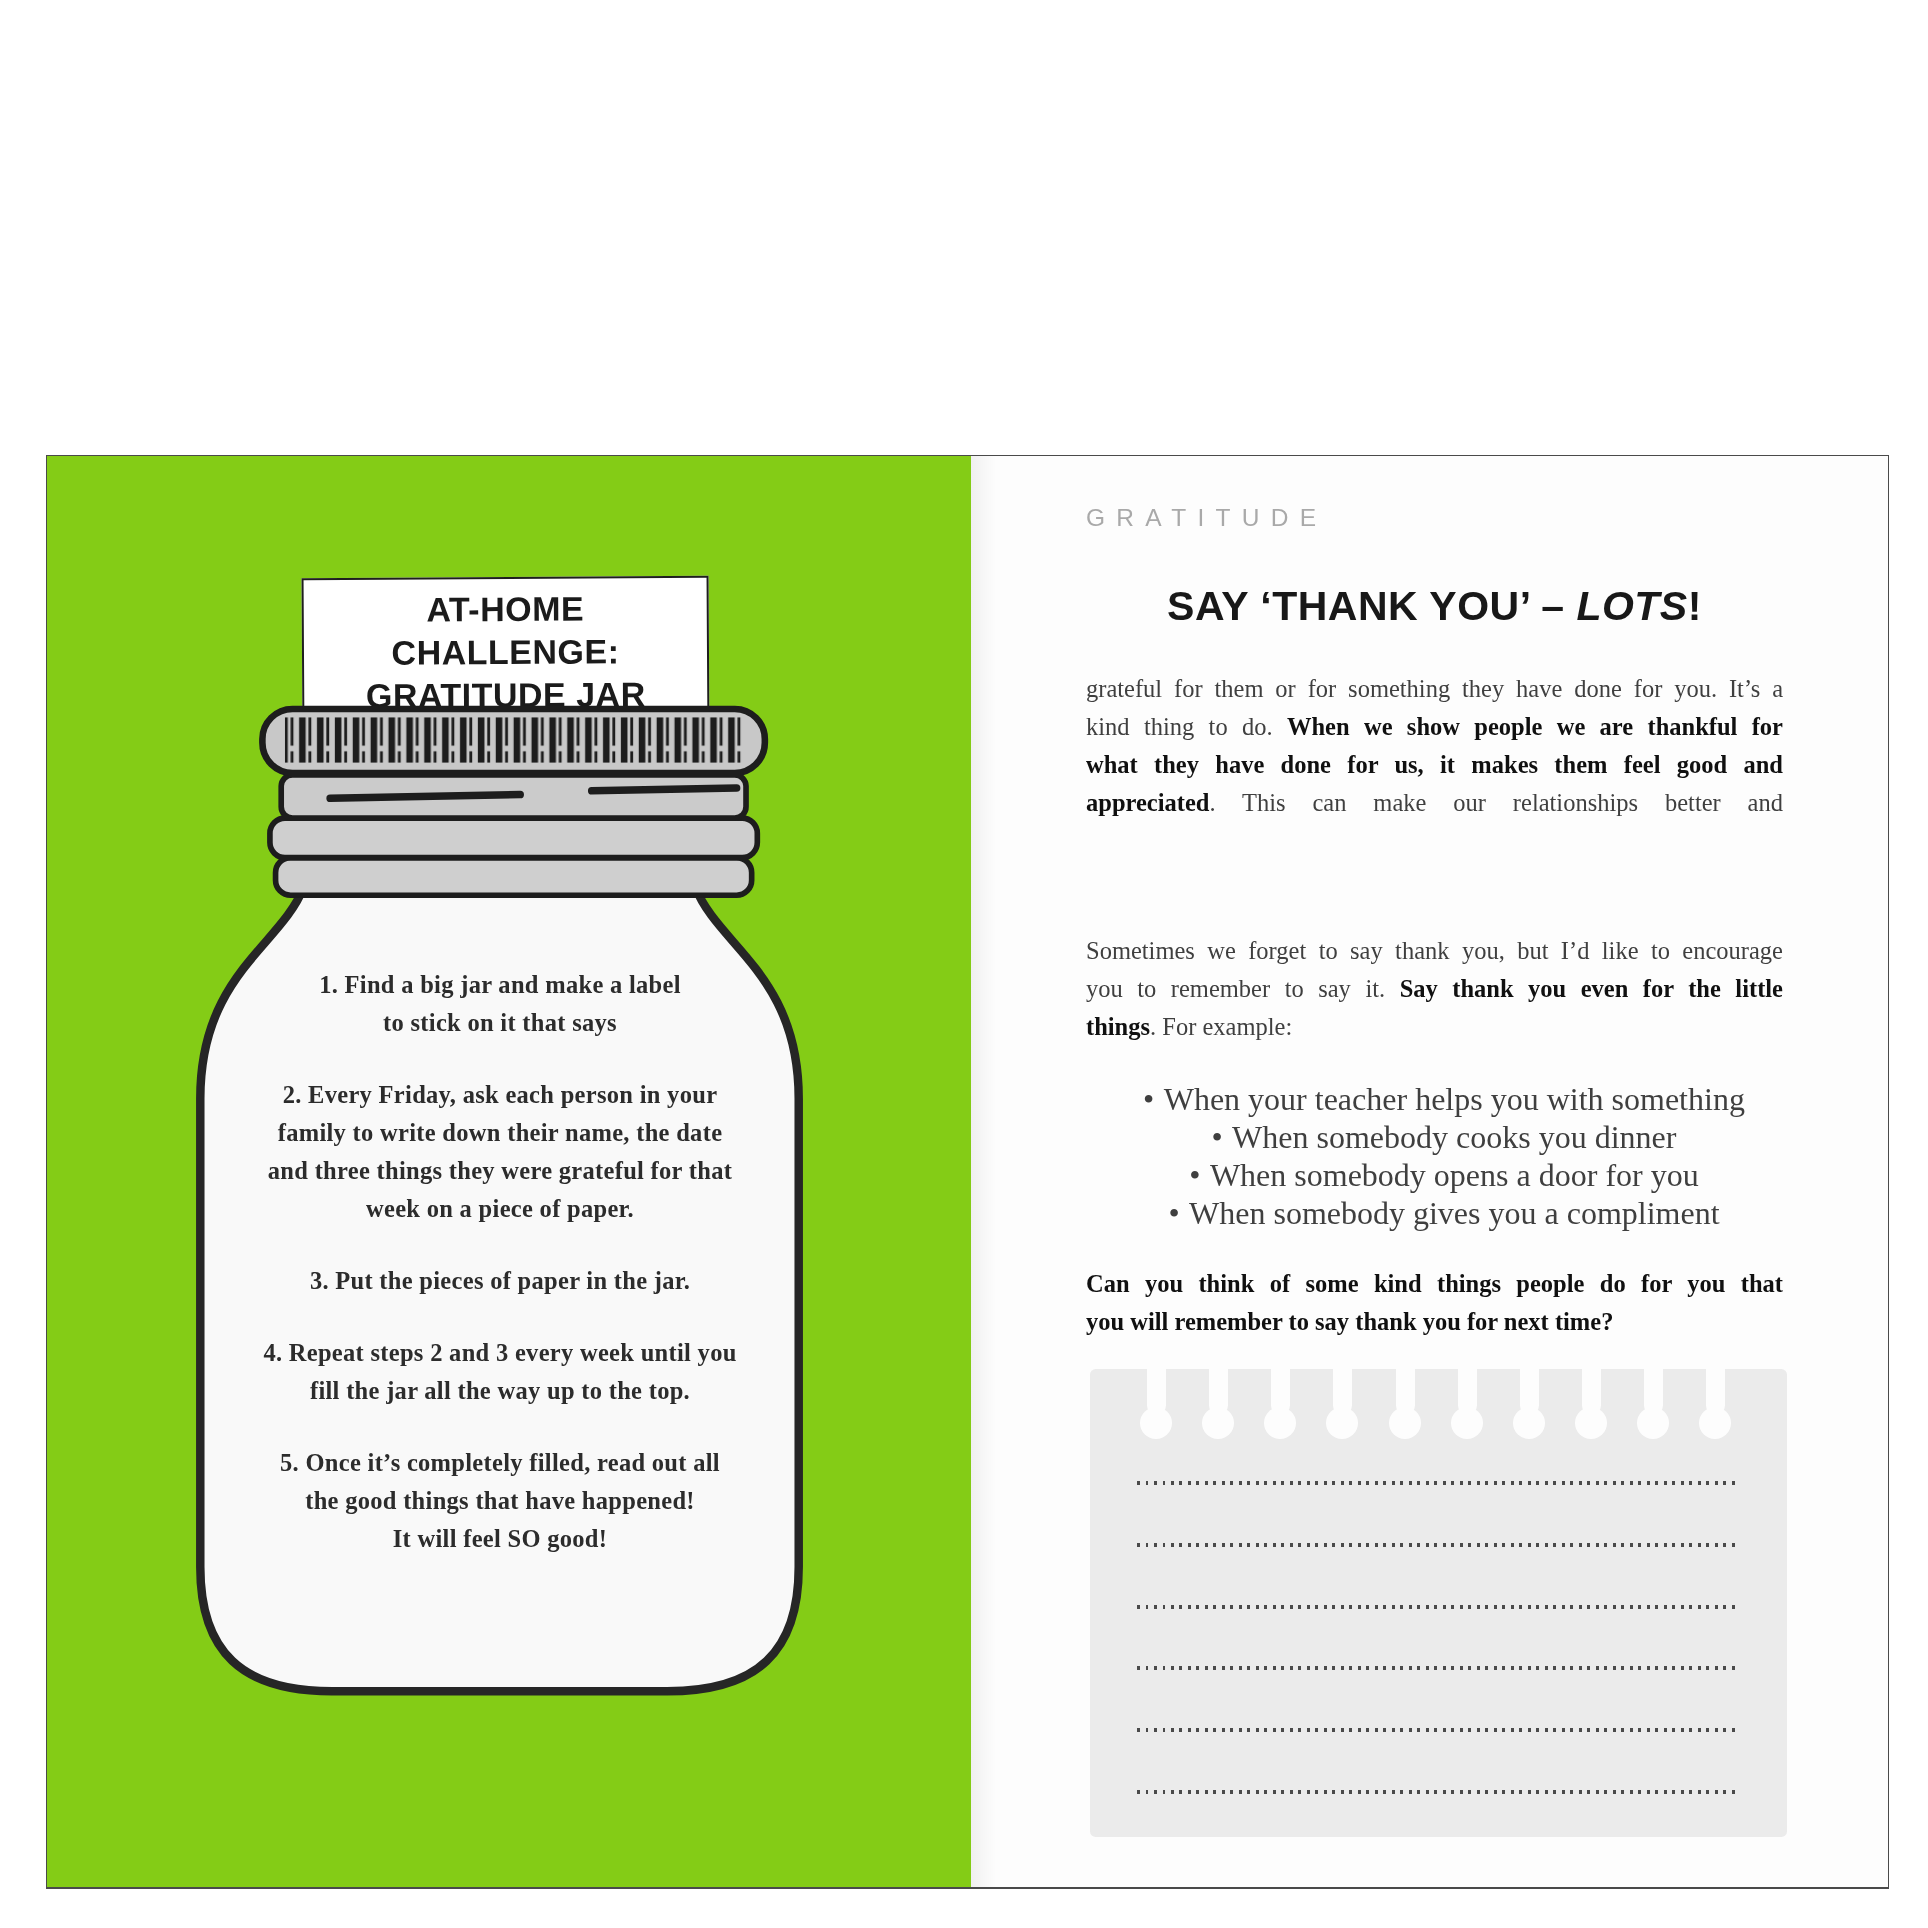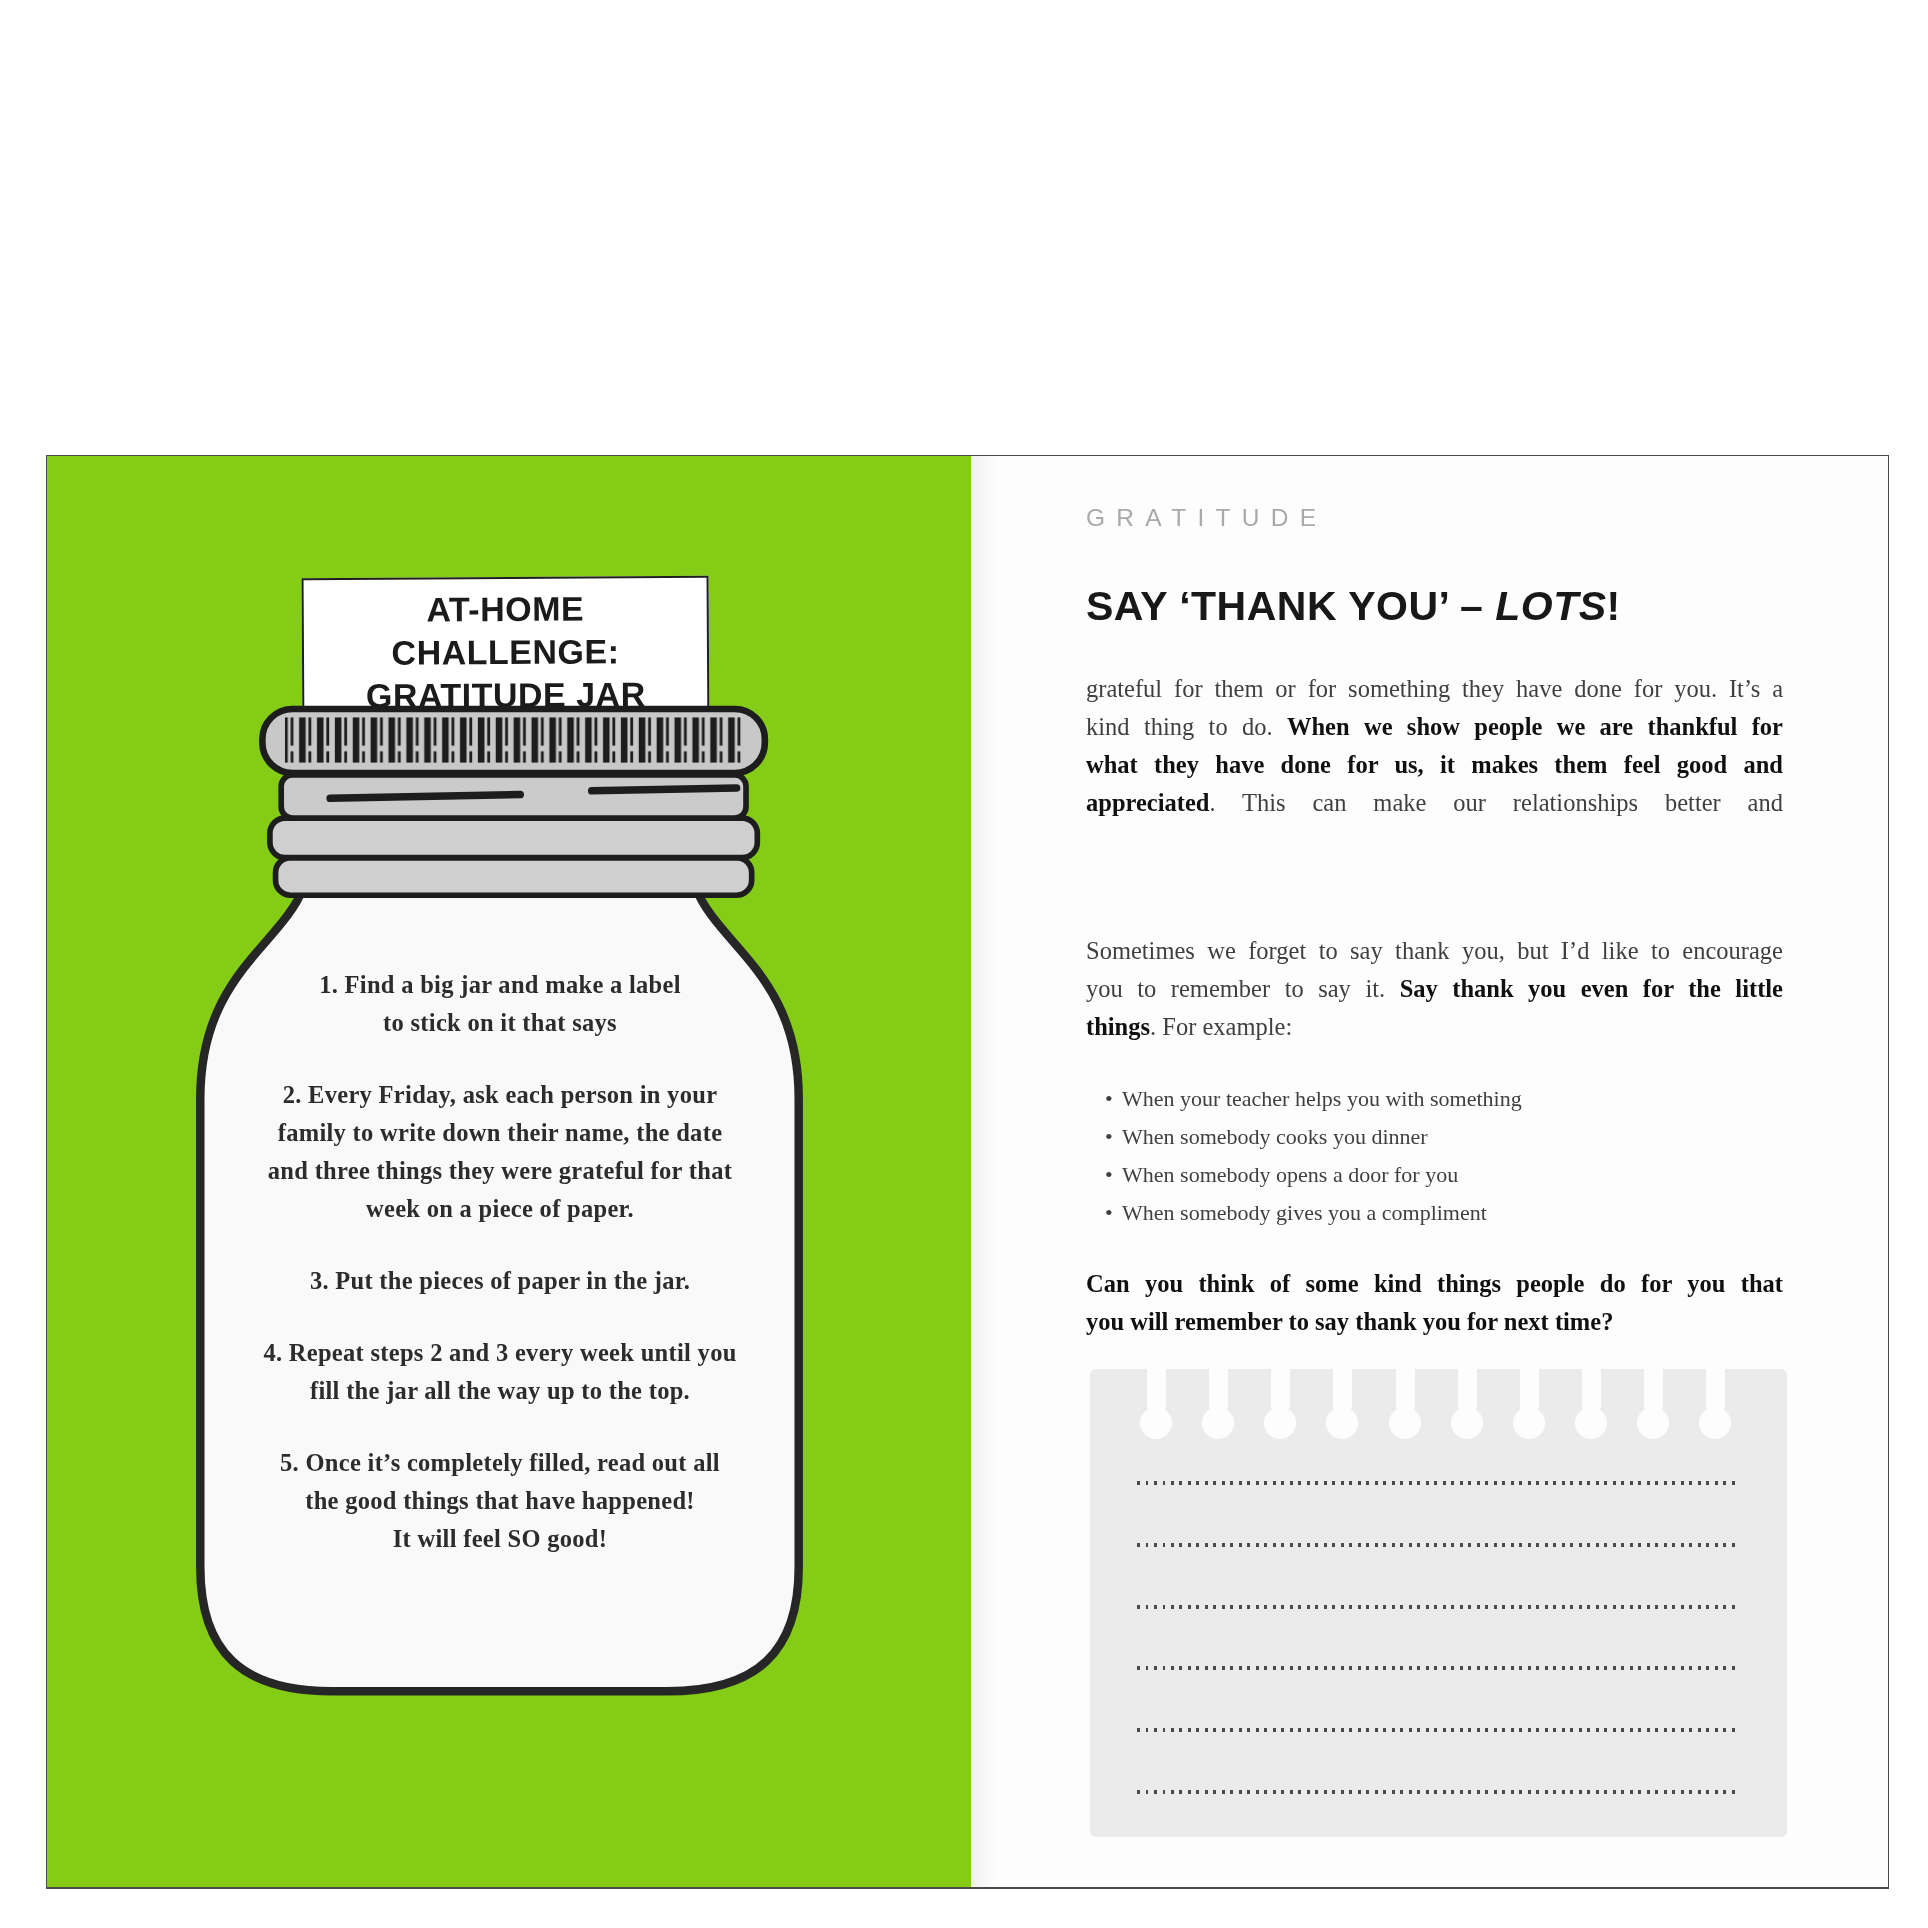--- a/index.html
+++ b/index.html
@@ -22,31 +22,31 @@
   .jar{position:absolute;left:142px;top:247px;}
   .steps{position:absolute;left:180px;top:510px;width:546px;text-align:center;
           font-family:"Liberation Serif", serif;font-size:24.5px;line-height:38px;
           letter-spacing:0.3px;color:#2c2c2c;font-weight:600;}
   .step{margin:0 0 34px 0;}
 
   
   .running-head{position:absolute;left:115px;top:48px;width:697px;text-align:left;
           font-family:"Liberation Sans", sans-serif;font-size:24.5px;letter-spacing:11.3px;
           color:#a9a9a9;font-weight:400;}
-  .title{position:absolute;left:115px;top:127px;width:697px;margin:0;
+  .title{position:absolute;left:115px;top:127px;width:697px;margin:0;text-align:center;
           font-family:"Liberation Sans", sans-serif;font-weight:700;font-size:41px;
           letter-spacing:0.5px;color:#181818;}
   .body{position:absolute;left:115px;width:697px;font-size:24.5px;line-height:38px;color:#3f3f3f;}
   .body b{color:#101010;}
   .para1{top:214px;}
   .para2{top:476px;}
   .tline{text-align:justify;text-align-last:justify;white-space:normal;}
   .tline.tlast{text-align-last:left;}
   .bullets{position:absolute;left:134px;top:624px;width:678px;margin:0;padding:0;list-style:none;
-          font-size:22px;line-height:38px;color:#3f3f3f;}
+          font-size:32px;line-height:38px;color:#3f3f3f;text-align:center;}
   .bullets .bmark{margin-right:9.4px;}
   .question{top:809px;font-weight:700;color:#1f1f1f;}
   .question .tline b{font-weight:700;}
 
   .notepad{position:absolute;left:119px;top:913px;width:697px;height:468px;
           background:#ebebeb;border-radius:5.6px;}
   .hole{position:absolute;top:0;width:34px;height:73px;}
   .hole::before{content:"";position:absolute;left:7.5px;top:0;width:19px;height:45px;
           background:#fdfdfd;border-radius:0 0 8.5px 8.5px;}
   .hole::after{content:"";position:absolute;left:0.9px;top:38px;width:32px;height:32px;

